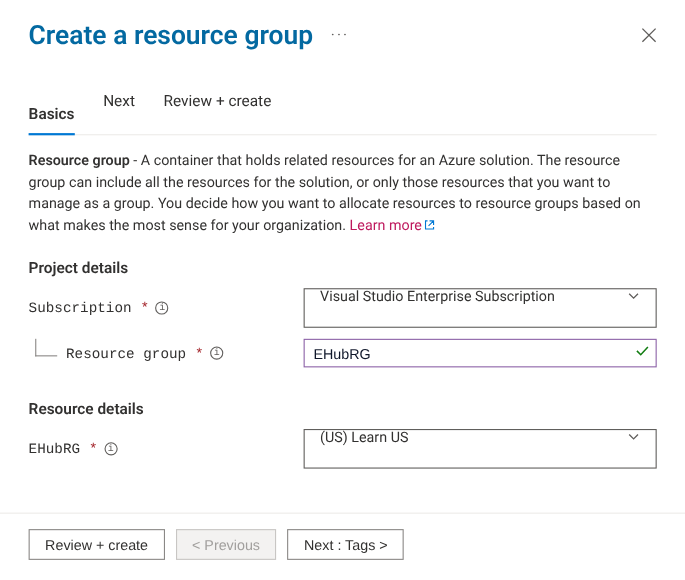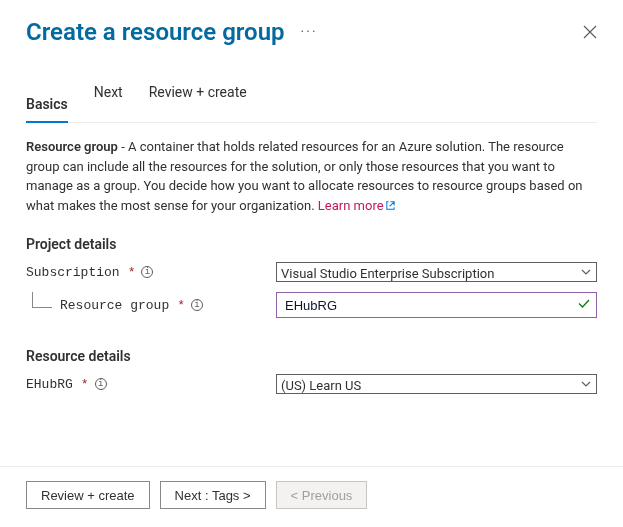--- a/index.html
+++ b/index.html
@@ -126,24 +126,24 @@
     justify-content: center;
     font-size: 9px;
     color: #605e5c;
     line-height: 1;
     cursor: pointer;
   }
 
   .control-col { flex: 1; }
   .dropdown {
     border: 1px solid #605e5c;
-    height: 20px;
-    display: flex;
-    align-items: flex-end;
-    padding: 0 4px;
+    height: 36px;
+    display: flex;
+    align-items: flex-start;
+    padding: 0 14px;
     justify-content: space-between;
     background: #fff;
     cursor: pointer;
   }
   .dropdown .chev { color:#605e5c; }
   .text-input {
     border: 1px solid #8c61a7;
     height: 26px;
     width: 100%;
     padding: 0 28px 0 8px;
@@ -261,17 +261,17 @@
         <span>(US) Learn US</span>
         <span class="chev"><svg width="12" height="12" viewBox="0 0 12 12">
               <path d="M2 4 L6 8 L10 4" stroke="#605e5c" stroke-width="1.2" fill="none"></path>
             </svg></span>
       </div>
     </div>
   </div>
 
   <div class="footer">
     <button class="btn">Review + create</button>
+    <button class="btn disabled">&lt; Previous</button>
     <button class="btn">Next : Tags &gt;</button>
-    <button class="btn disabled">&lt; Previous</button>
   </div>
 
 </div>
 
 </body></html>

